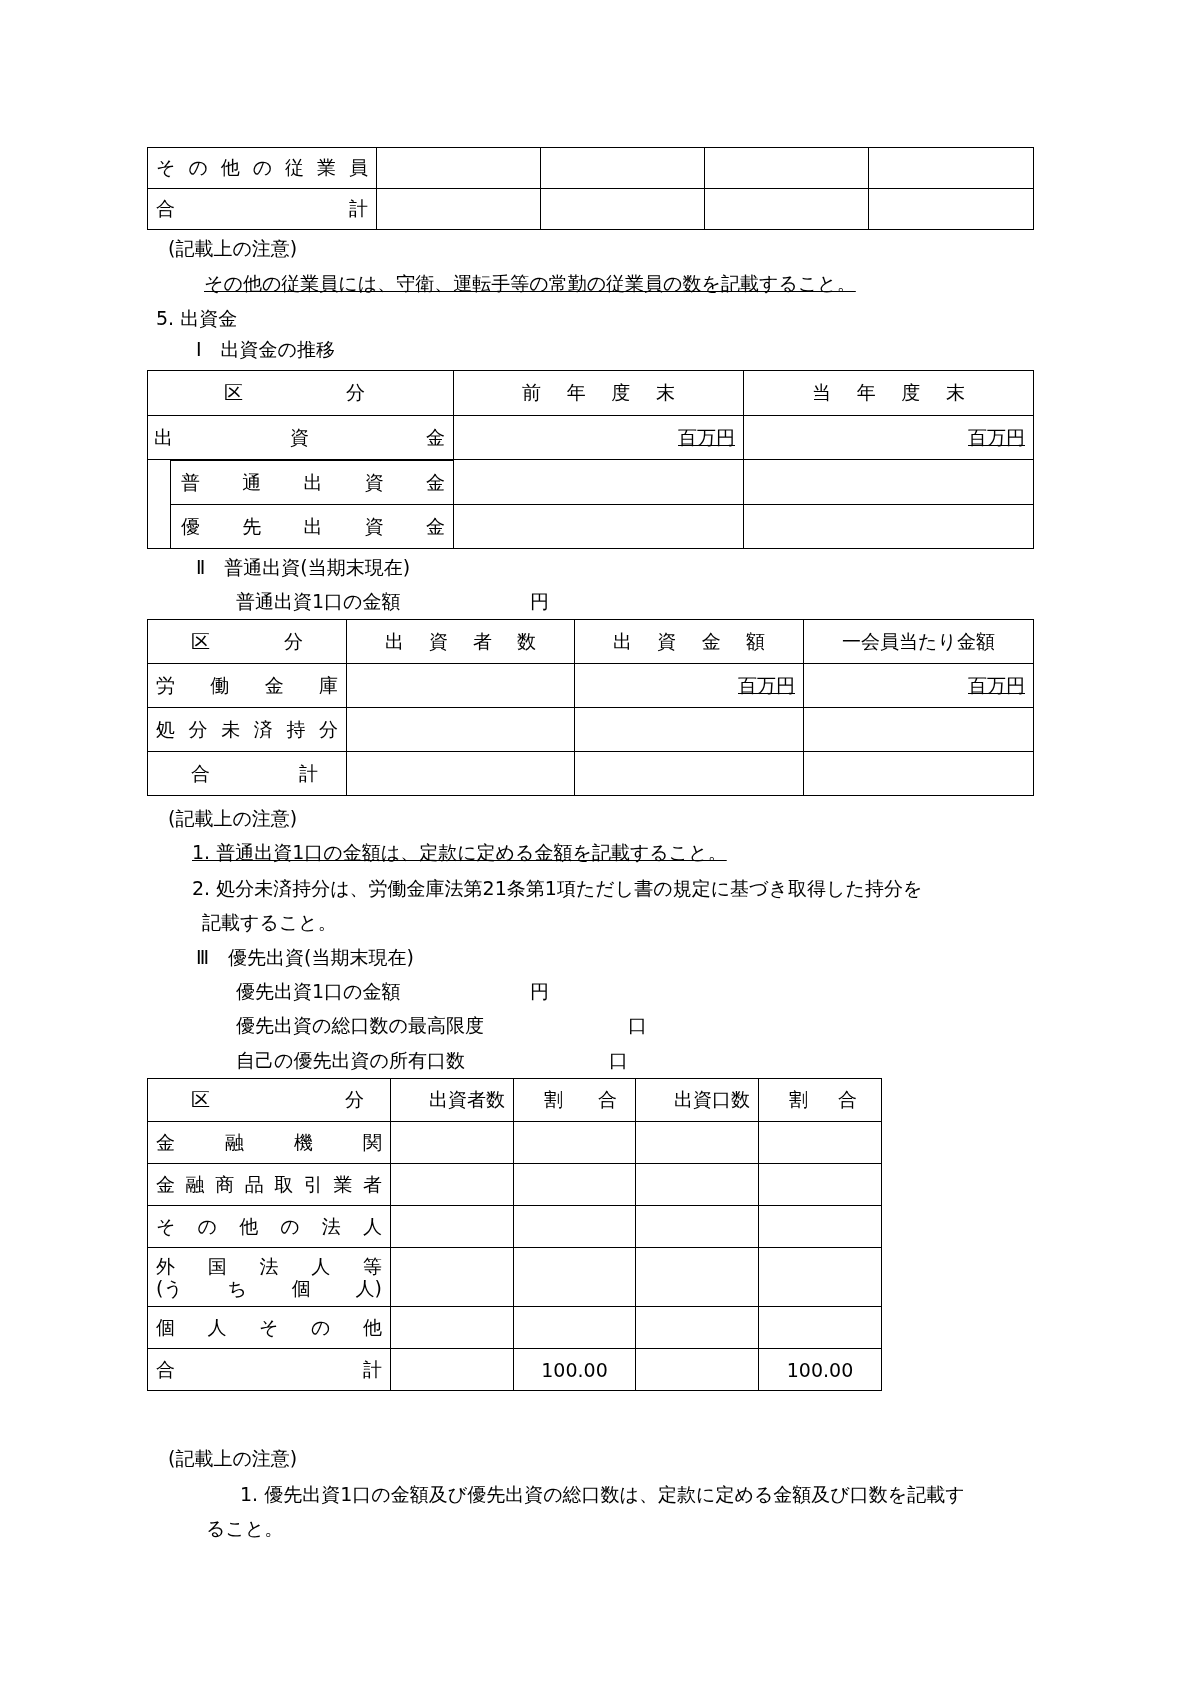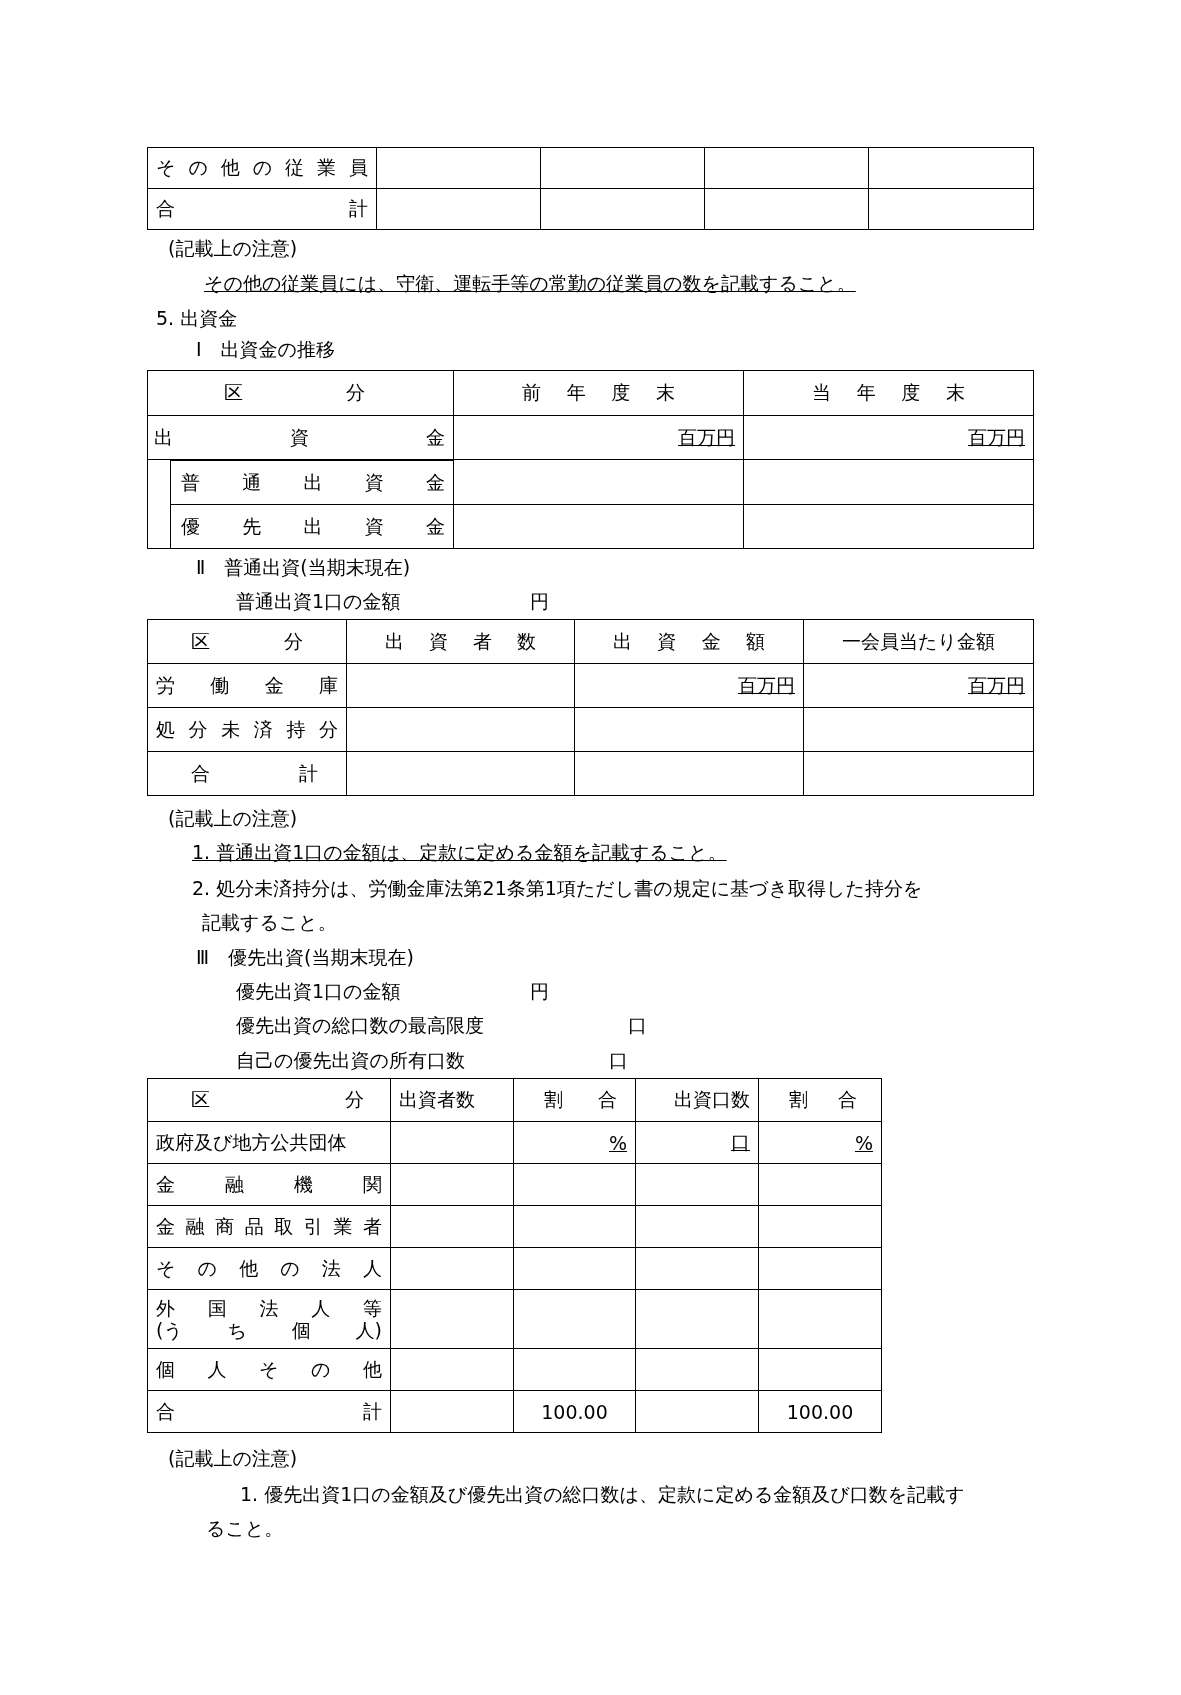--- a/index.html
+++ b/index.html
@@ -238,52 +238,41 @@
     </colgroup>
   <tbody>
       <tr>
     <td style="height:42px">
           <div class="spread" style="padding:0 18px 0 35px">
             <span>区</span>
             <span>分</span>
           </div>
         </td>
     <td class="center">
-          <div class="spread" style="justify-content:flex-start">
+          <div class="spread" style="justify-content:flex-end">
             <span>出資者数</span>
           </div>
         </td>
     <td>
           <div class="spread" style="padding:0 10px 0 22px">
             <span>割</span>
             <span>合</span>
           </div>
         </td>
     <td class="center">
           <div class="spread" style="justify-content:flex-end">
             <span>出資口数</span>
           </div>
         </td>
     <td>
           <div class="spread" style="padding:0 16px 0 22px">
             <span>割</span>
             <span>合</span>
           </div>
         </td>
-  </tr>
-  <tr>
-    <td style="height:41px">
-          <div class="spread">
-            <span>政府及び地方公共団体</span>
-          </div>
-        </td>
-    <td></td>
-    <td class="right">%</td>
-    <td class="right">口</td>
-    <td class="right">%</td>
   </tr>
   <tr>
     <td style="height:41px">
           <div class="spread">
             <span>金</span>
             <span>融</span>
             <span>機</span>
             <span>関</span>
           </div>
         </td>

